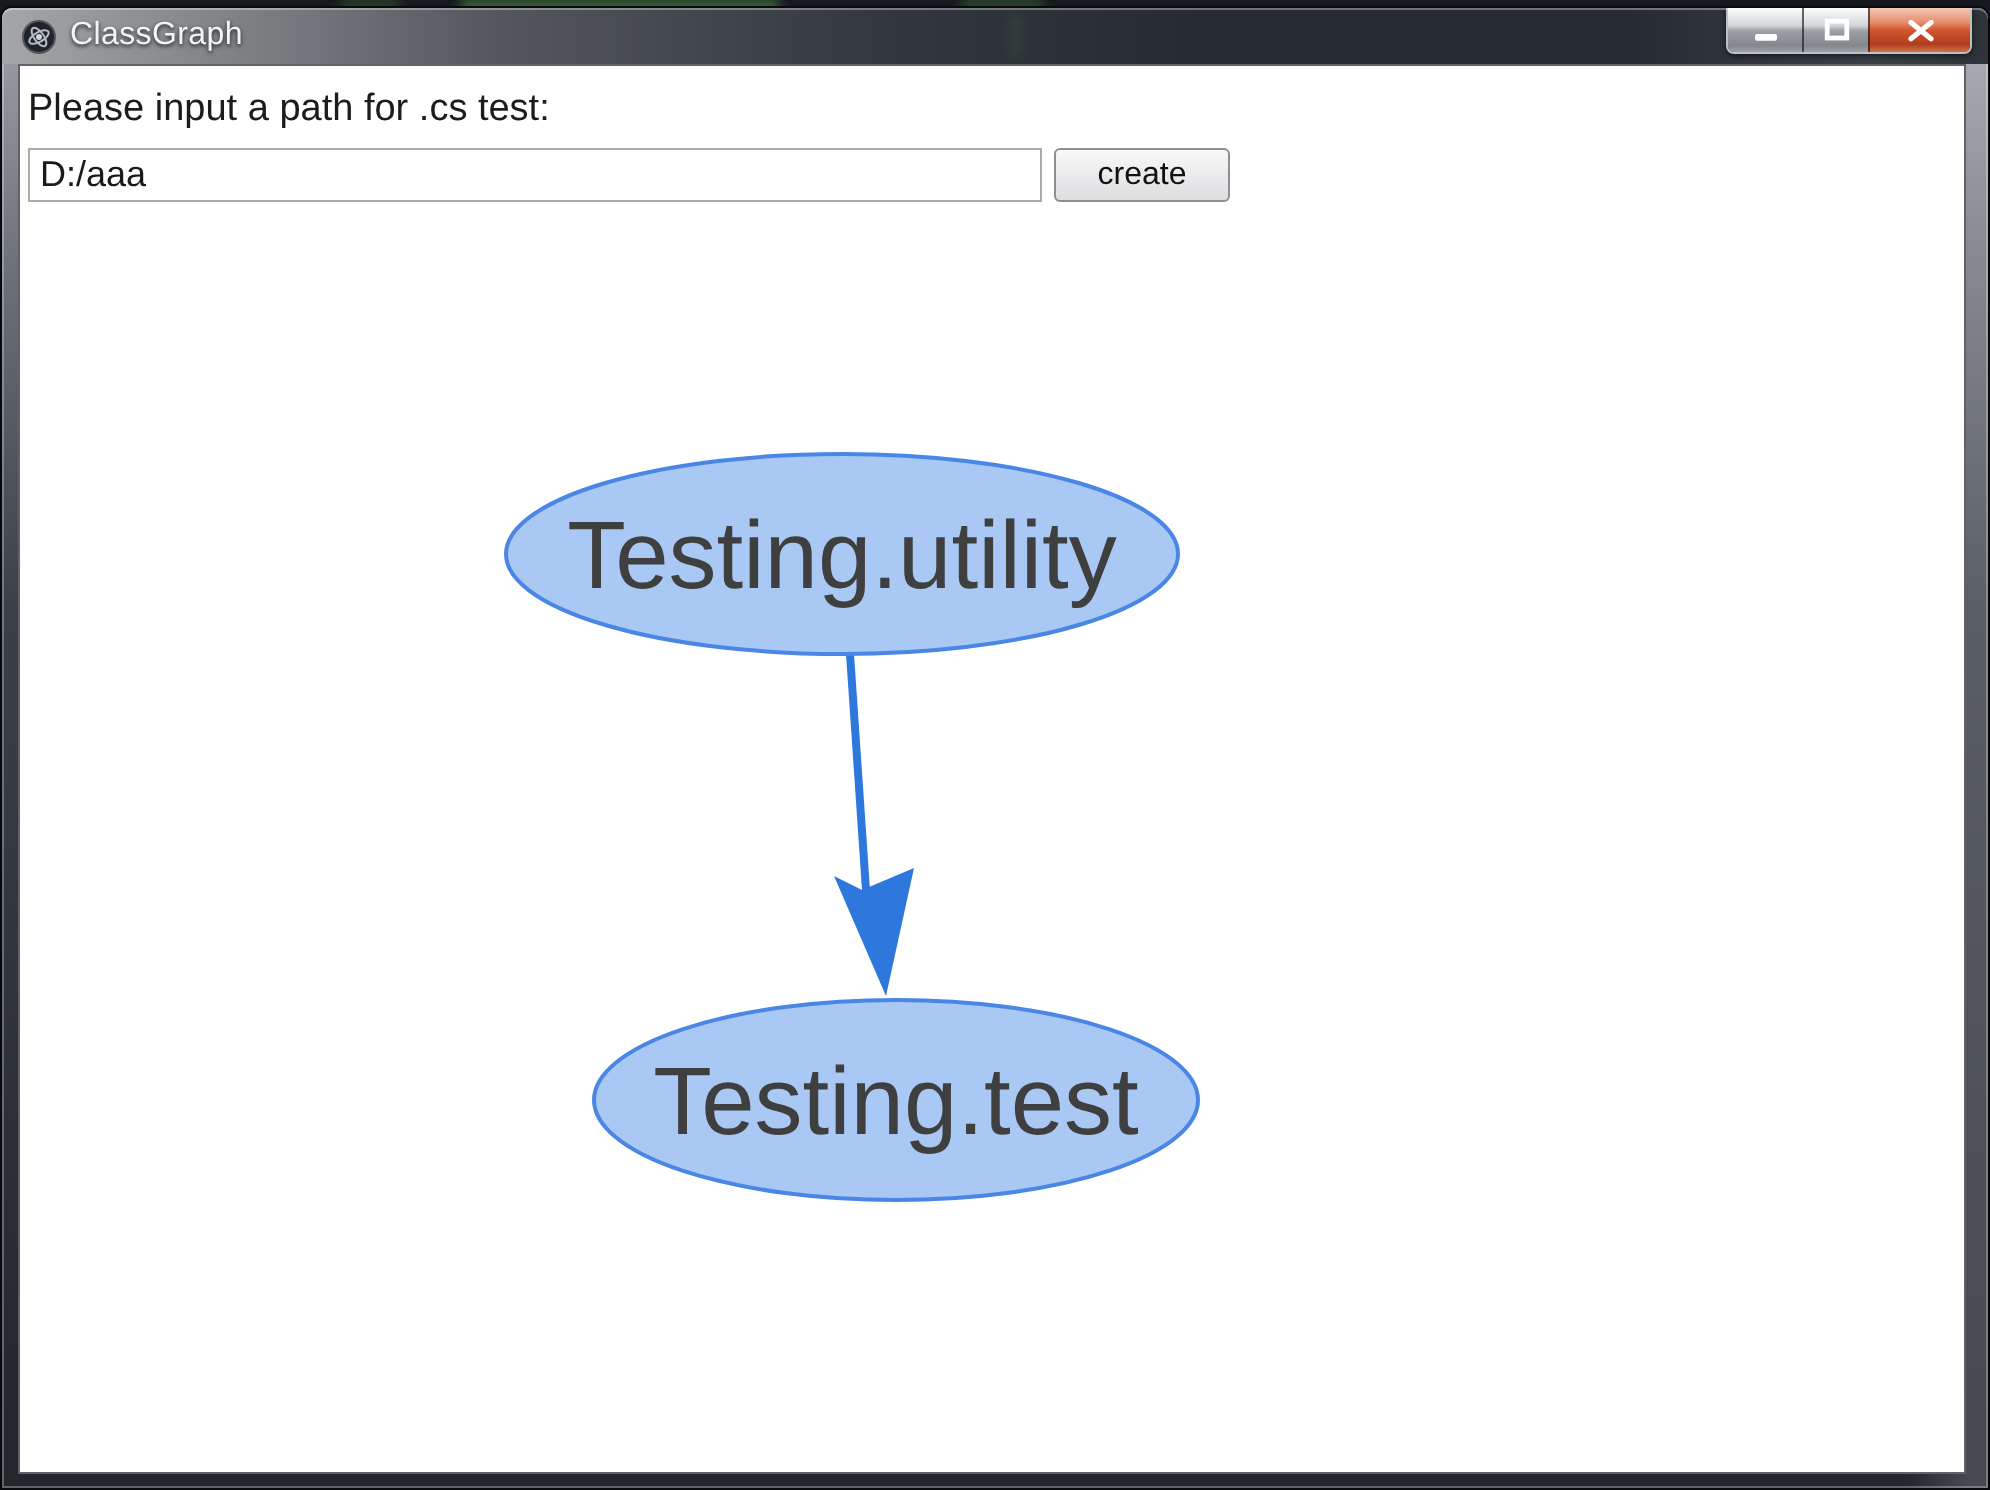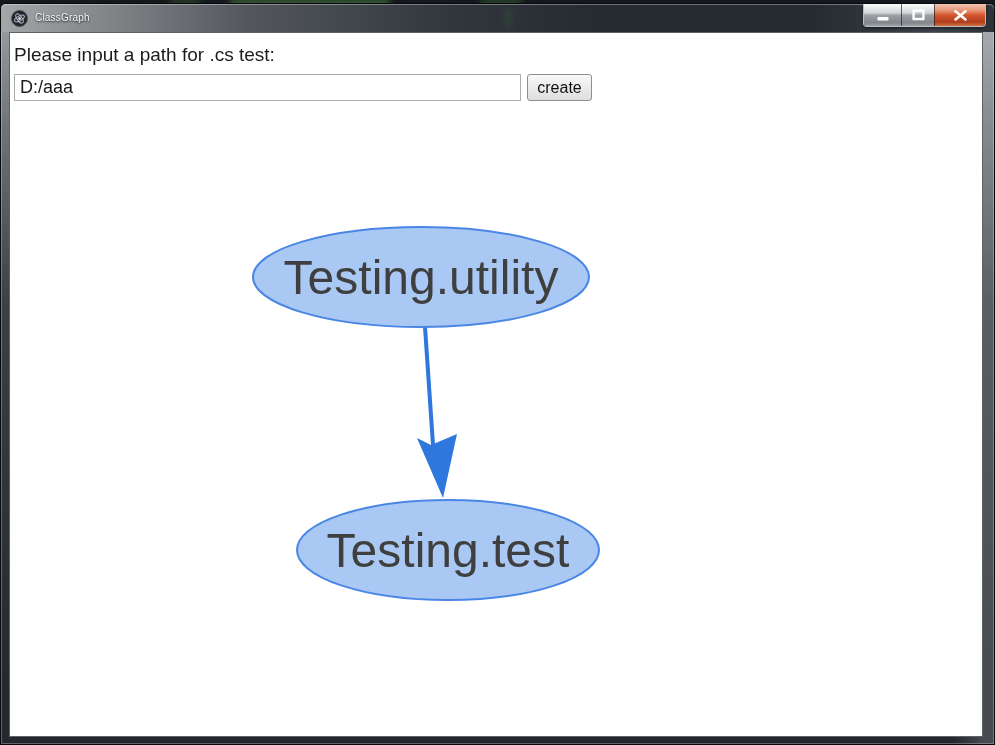--- a/index.html
+++ b/index.html
@@ -30,21 +30,21 @@
   .titlebar {
     position: absolute; left: 0; top: 0; right: 0; height: 28px;
     border-radius: 5px 5px 0 0;
     background: linear-gradient(90deg, #a4a6a8 0%, #84878a 10%, #53575c 25%, #31373d 45%,
                 #262b31 60%, #262b31 82%, #3b4249 94%, #2d3339 100%);
     box-shadow: inset 0 1px 0 rgba(255,255,255,0.35);
   }
   .app-icon { position: absolute; left: 10px; top: 6px; }
   .title-text {
     position: absolute; left: 34px; top: 0; line-height: 27px;
-    font-size: 10px; color: #f2f4f5; text-shadow: 0 1px 2px rgba(0,0,0,0.8);
+    font-size: 16px; color: #f2f4f5; text-shadow: 0 1px 2px rgba(0,0,0,0.8);
     letter-spacing: .2px;
     text-align: right;
   }
   .win-controls {
     position: absolute; left: 862px; top: 0; width: 123px; height: 23px;
     display: flex;
     border: 1px solid rgba(235,239,242,0.75); border-top: none;
     border-radius: 0 0 4px 4px; overflow: hidden;
     box-shadow: 0 1px 3px rgba(0,0,0,0.6);
   }
@@ -68,21 +68,21 @@
     background: #ffffff; border: 1px solid #5f6367;
   }
   .form-label { position: absolute; left: 4px; top: 11px; font-size: 19px; color: #1c1c1c; z-index: 2; }
   .path-input {
     position: absolute; left: 4px; top: 41px; width: 507px; height: 27px; z-index: 2;
     border: 1px solid #ababab; background: #fff; color: #1a1a1a;
     font-size: 18px; font-family: "Liberation Sans", sans-serif;
     padding: 0 5px; outline: none; border-radius: 0;
   }
   .create-btn {
-    position: absolute; left: 517px; top: 41px; width: 65px; height: 27px; z-index: 2;
+    position: absolute; left: 517px; top: 41px; width: 88px; height: 27px; z-index: 2;
     border: 1px solid #8d9091; border-radius: 3px;
     background: linear-gradient(180deg, #f9f9f9 0%, #ececed 45%, #dcdee0 100%);
     font-size: 16px; color: #111; font-family: "Liberation Sans", sans-serif;
     cursor: default;
   }
   .graph { position: absolute; left: 0; top: 0; z-index: 1; }
 </style>
 </head>
 <body>
 

